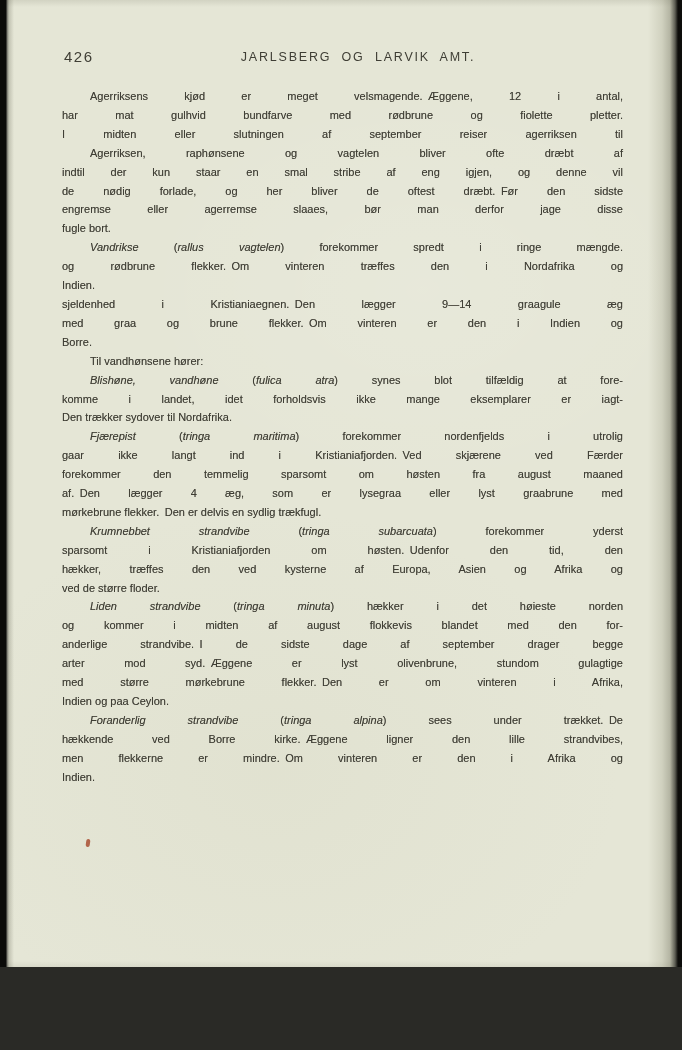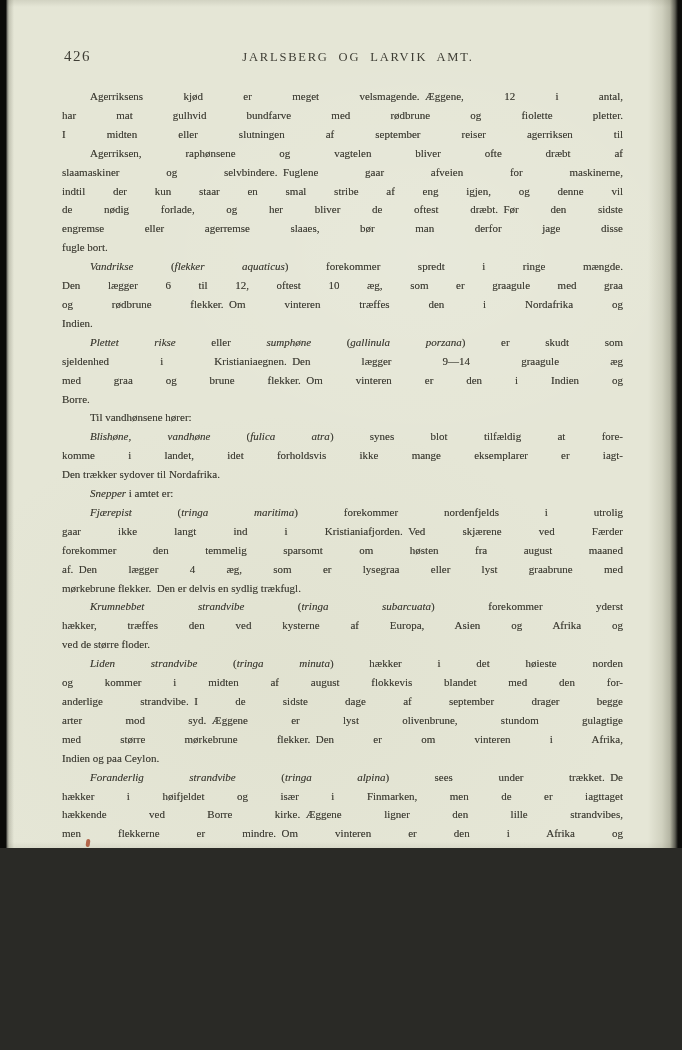--- a/index.html
+++ b/index.html
@@ -1,22 +1,22 @@
 <!DOCTYPE html>
 <html style="--paper: #e5e6d6; --ink: #3f3e35;"><head>
 <meta charset="utf-8">
 <style>
   html,body { margin:0; padding:0; background:#2a2a26; }
   .page {
     position: relative;
     width: 682px;
-    height: 848px;
+    height: 967px;
     margin: 0 auto;
     overflow: hidden;
-    font-family: Liberation Serif, serif;
+    font-family: Liberation Sans, sans-serif;
     color: var(--ink, #3f3e35);
     background:
       radial-gradient(ellipse 420px 300px at 62% 30%, rgba(255,255,255,0.10), transparent 70%),
       radial-gradient(ellipse 500px 380px at 40% 80%, rgba(190,190,160,0.10), transparent 70%),
       linear-gradient(180deg, rgba(110,110,92,0.16) 0px, transparent 7px),
       linear-gradient(0deg, rgba(110,110,92,0.10) 0px, transparent 6px),
       var(--paper, #e5e6d6);
   }
   .left-edge {
     position:absolute; left:0; top:0; bottom:0; width:14px;
@@ -69,72 +69,66 @@
   <div class="running-header">JARLSBERG OG LARVIK AMT.</div>
 
   <div class="text-block">
       <div>
         <div class="line indent"><span>Agerriksens kjød er meget velsmagende. Æggene, 12 i antal,</span></div>
         <div class="line"><span>har mat gulhvid bundfarve med rødbrune og fiolette pletter.</span></div>
         <div class="line"><span>I midten eller slutningen af september reiser agerriksen til</span></div>
       </div>
       <div>
         <div class="line indent"><span>Agerriksen, raphønsene og vagtelen bliver ofte dræbt af</span></div>
-        <div class="line"><span>slaamaskiner og selvbindere. Fuglene gaar afveien for maskinerne,</span></div>
         <div class="line"><span>indtil der kun staar en smal stribe af eng igjen, og denne vil</span></div>
         <div class="line"><span>de nødig forlade, og her bliver de oftest dræbt. Før den sidste</span></div>
         <div class="line"><span>engremse eller agerremse slaaes, bør man derfor jage disse</span></div>
         <div class="line last"><span>fugle bort.</span></div>
       </div>
       <div>
-        <div class="line indent"><i>Vandrikse</i><span> (</span><i>flekker aquaticus</i><span>) forekommer spredt i ringe mængde.</span></div>
-        <div class="line"><span>Den lægger 6 til 12, oftest 10 æg, som er graagule med graa</span></div>
+        <div class="line indent"><i>Vandrikse</i><span> (</span><i>rallus vagtelen</i><span>) forekommer spredt i ringe mængde.</span></div>
         <div class="line"><span>og rødbrune flekker. Om vinteren træffes den i Nordafrika og</span></div>
         <div class="line last"><span>Indien.</span></div>
       </div>
       <div>
-        <div class="line indent"><i>Plettet rikse</i><span> eller </span><i>sumphøne</i><span> (</span><i>gallinula porzana</i><span>) er skudt som</span></div>
         <div class="line"><span>sjeldenhed i Kristianiaegnen. Den lægger 9—14 graagule æg</span></div>
         <div class="line"><span>med graa og brune flekker. Om vinteren er den i Indien og</span></div>
         <div class="line last"><span>Borre.</span></div>
       </div>
       <div>
         <div class="line indent last"><span>Til vandhønsene hører:</span></div>
       </div>
       <div>
         <div class="line indent"><i>Blishøne, vandhøne</i><span> (</span><i>fulica atra</i><span>) synes blot tilfældig at fore-</span></div>
         <div class="line"><span>komme i landet, idet forholdsvis ikke mange eksemplarer er iagt-</span></div>
         <div class="line last"><span>Den trækker sydover til Nordafrika.</span></div>
       </div>
       <div>
-        <div class="line indent last"><i>Snepper</i><span> i amtet er:</span></div>
-      </div>
-      <div>
         <div class="line indent"><i>Fjærepist</i><span> (</span><i>tringa maritima</i><span>) forekommer nordenfjelds i utrolig</span></div>
         <div class="line"><span>gaar ikke langt ind i Kristianiafjorden. Ved skjærene ved Færder</span></div>
         <div class="line"><span>forekommer den temmelig sparsomt om høsten fra august maaned</span></div>
         <div class="line"><span>af. Den lægger 4 æg, som er lysegraa eller lyst graabrune med</span></div>
         <div class="line last"><span>mørkebrune flekker. Den er delvis en sydlig trækfugl.</span></div>
       </div>
       <div>
         <div class="line indent"><i>Krumnebbet strandvibe</i><span> (</span><i>tringa subarcuata</i><span>) forekommer yderst</span></div>
+        <div class="line"><span>sparsomt i Kristianiafjorden om høsten. Udenfor den tid, den</span></div>
         <div class="line"><span>hækker, træffes den ved kysterne af Europa, Asien og Afrika og</span></div>
         <div class="line last"><span>ved de større floder.</span></div>
       </div>
       <div>
         <div class="line indent"><i>Liden strandvibe</i><span> (</span><i>tringa minuta</i><span>) hækker i det høieste norden</span></div>
         <div class="line"><span>og kommer i midten af august flokkevis blandet med den for-</span></div>
         <div class="line"><span>anderlige strandvibe. I de sidste dage af september drager begge</span></div>
         <div class="line"><span>arter mod syd. Æggene er lyst olivenbrune, stundom gulagtige</span></div>
         <div class="line"><span>med større mørkebrune flekker. Den er om vinteren i Afrika,</span></div>
         <div class="line last"><span>Indien og paa Ceylon.</span></div>
       </div>
       <div>
         <div class="line indent"><i>Foranderlig strandvibe</i><span> (</span><i>tringa alpina</i><span>) sees under trækket. De</span></div>
-        <div class="line"><span>hækker i høifjeldet og især i Finmarken, men de er iagttaget</span></div>
         <div class="line"><span>hækkende ved Borre kirke. Æggene ligner den lille strandvibes,</span></div>
         <div class="line"><span>men flekkerne er mindre. Om vinteren er den i Afrika og</span></div>
         <div class="line last"><span>Indien.</span></div>
       </div>
     </div>
 
   <div class="red-speck"></div>
   <div class="pocket-outline"></div>
 
   <div class="left-edge"></div>

